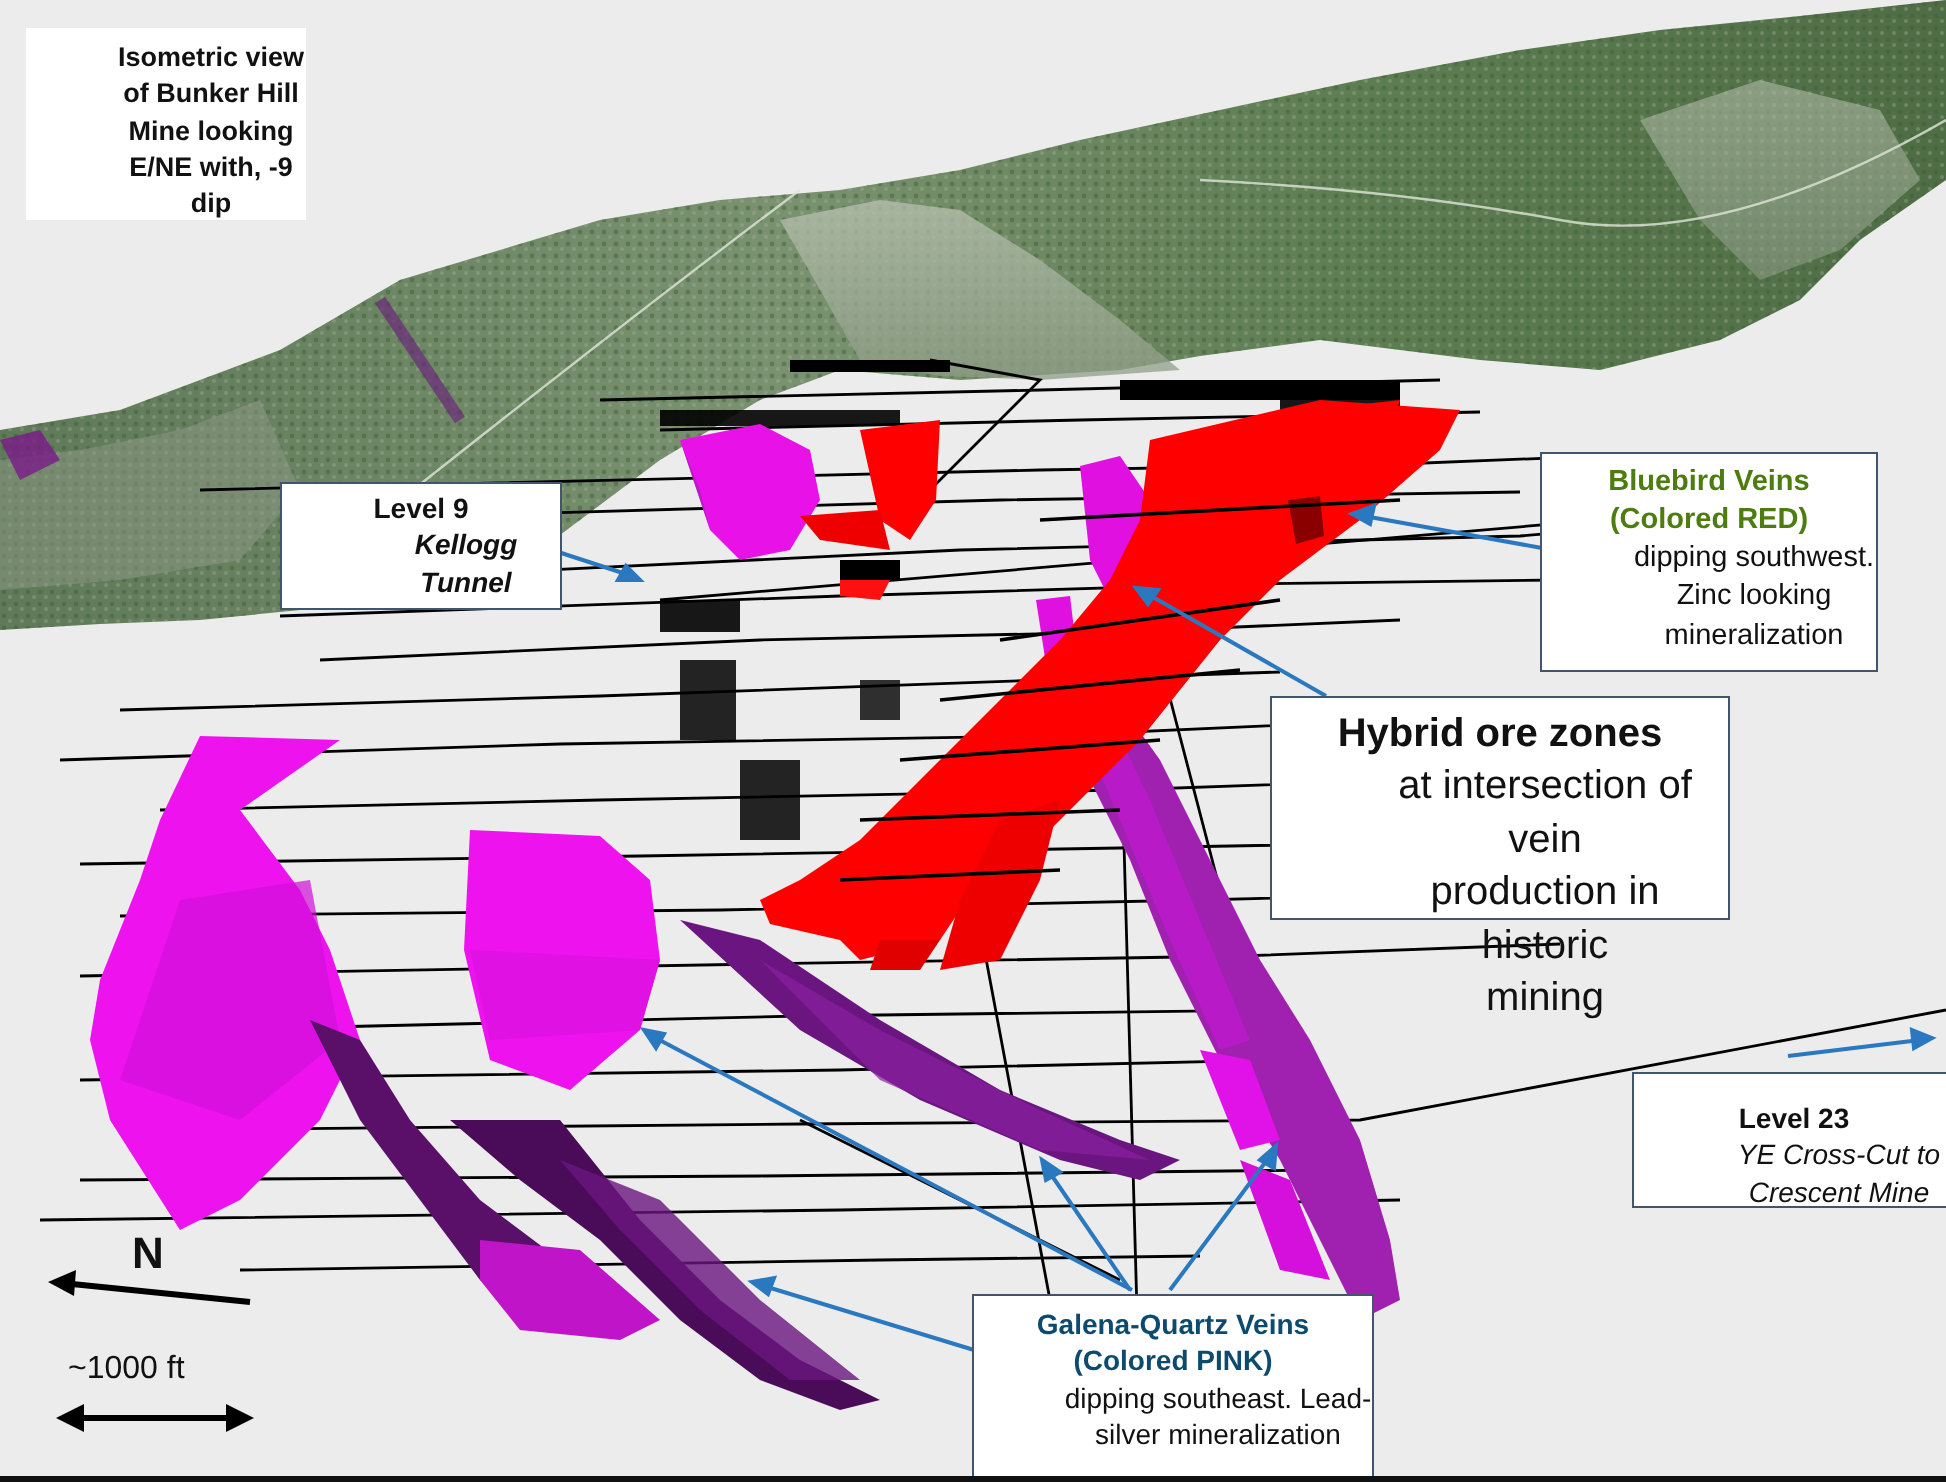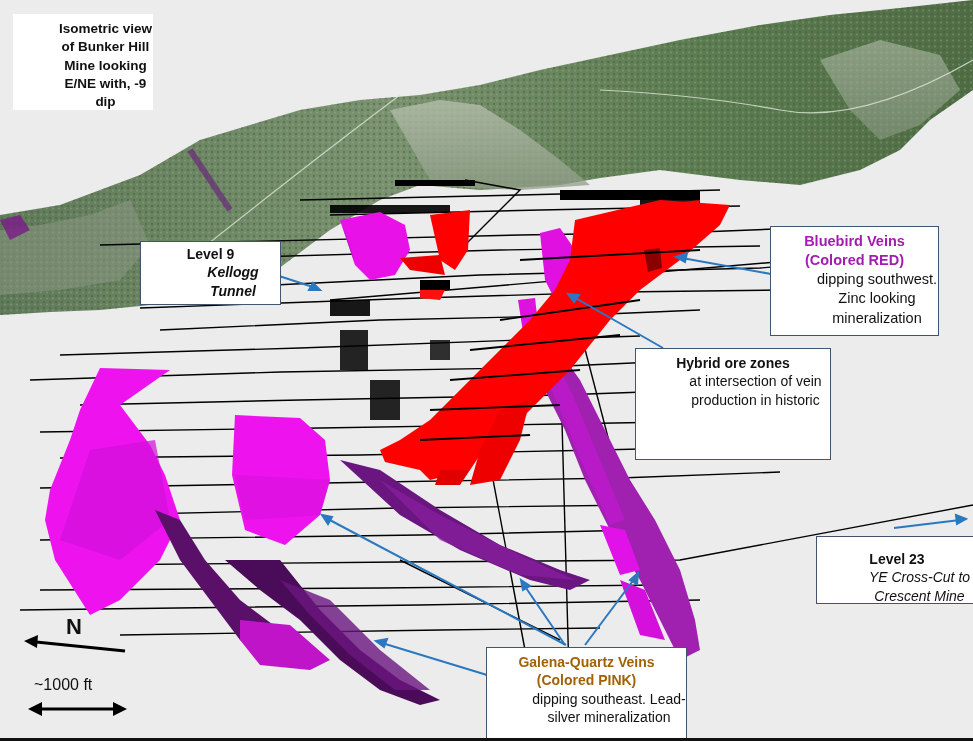--- a/index.html
+++ b/index.html
@@ -6,25 +6,25 @@
   body { width:973px; height:741px; overflow:hidden; background:#ececec; position:relative; font-family:"Liberation Sans", sans-serif; }
   #scene { position:absolute; left:0; top:0; width:973px; height:741px; }
   .callout { position:absolute; background:#ffffff; border:1px solid #41566e; box-sizing:border-box; text-align:center; color:#111; font-family:"Liberation Sans", sans-serif; line-height:1.32; }
   .callout .title { font-weight:bold; display:block; }
   .callout .sub { display:block;margin-left:45px; }
   .italic { font-style:italic; }
   .bi { font-weight:bold; font-style:italic; }
   #title-box { left:13px; top:14px; width:140px; height:96px; border:none; padding-top:6px; font-size:13.5px; font-weight:bold; line-height:1.36; }
   #level9-box { left:140px; top:241px; width:141px; height:64px; font-size:14px; padding-top:3px; }
   #bluebird-box { left:770px; top:226px; width:169px; height:110px; font-size:14.5px; padding-top:5px; }
-  #hybrid-box { left:635px; top:348px; width:196px; height:112px; font-size:14px; padding-top:5px; }
+  #hybrid-box { left:635px; top:348px; width:230px; height:112px; font-size:20px; padding-top:5px; }
   #level23-box { left:816px; top:536px; width:162px; height:68px; font-size:14px; padding-top:13px; }
   #galena-box { left:486px; top:647px; width:201px; height:92px; font-size:14px; padding-top:5px; }
-  .red { color:#a21caf; }
-  .pink { color:#a16207; }
+  .red { color:#4d7c0f; }
+  .pink { color:#0c4a6e; }
   .legend-text { position:absolute; font-family:"Liberation Sans", sans-serif; color:#111; }
   #north-label { left:66px; top:614px; font-size:22px; font-weight:bold; }
   #scale-label { left:34px; top:676px; font-size:16px; }
   #bottom-border { position:absolute; left:0; top:738px; width:973px; height:3px; background:#111; }
 </style>
 </head>
 <body>
 
 <svg id="scene" width="973" height="741" viewBox="0 0 973 741" xmlns="http://www.w3.org/2000/svg">
   <defs>
@@ -183,20 +183,21 @@
   <span class="title red">(Colored RED)</span>
   <span class="sub">dipping southwest.</span>
   <span class="sub">Zinc looking</span>
   <span class="sub">mineralization</span>
 </div>
 
 <div id="hybrid-box" class="callout">
   <span class="title">Hybrid ore zones</span>
   <span class="sub">at intersection of vein</span>
   <span class="sub">production in historic</span>
+  <span class="sub">mining</span>
 </div>
 
 <div id="level23-box" class="callout">
   <span class="title">Level 23</span>
   <span class="sub italic">YE Cross-Cut to</span>
   <span class="sub italic">Crescent Mine</span>
 </div>
 
 <div id="galena-box" class="callout">
   <span class="title pink">Galena-Quartz Veins</span>

